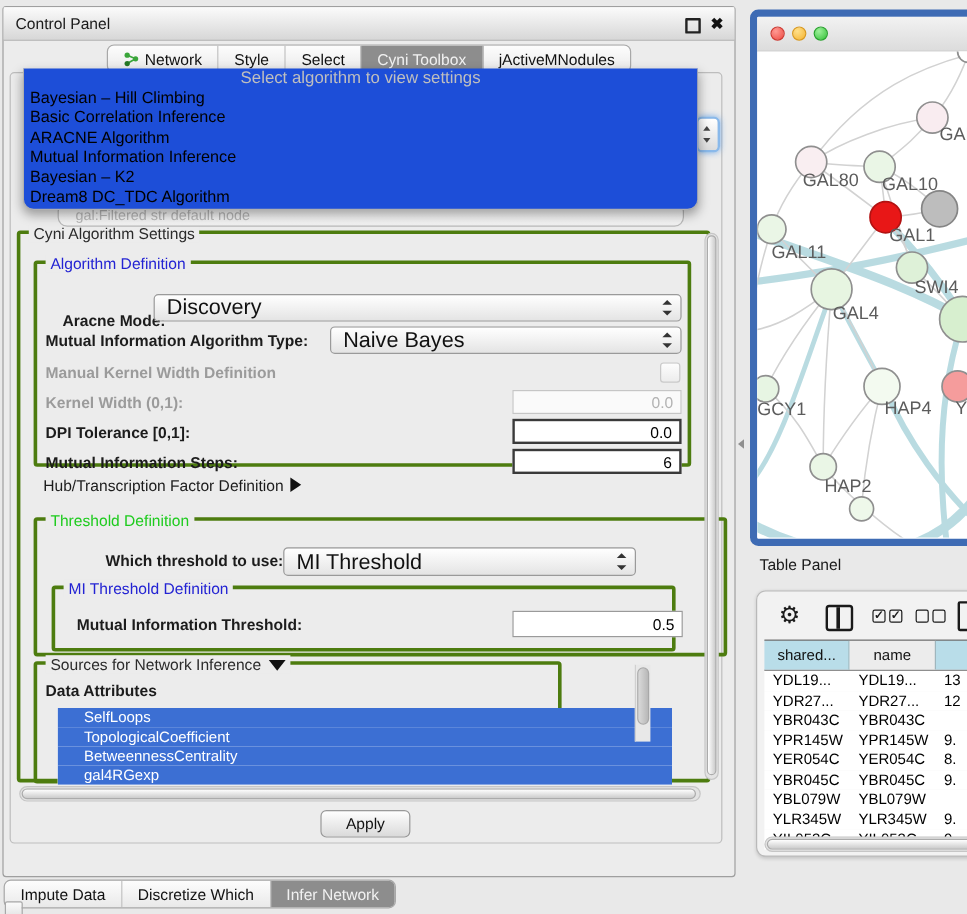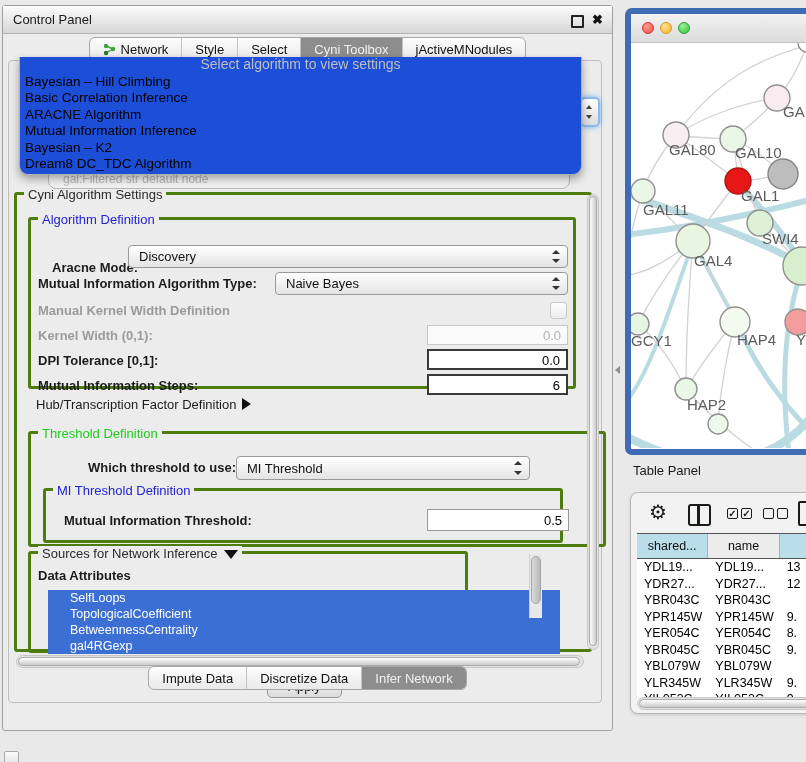--- a/index.html
+++ b/index.html
@@ -40,21 +40,21 @@
   .algo-item{font-size:13.5px;color:#000;height:16.4px;line-height:16.4px;padding-left:5px;}
   .algo-item.sel{font-weight:normal;}
   
   .grp{position:absolute;border:3px solid #4d7c0f;border-radius:3px;box-sizing:border-box;}
   .glabel{position:absolute;top:-8px;left:7px;background:#ececec;padding:0 4px;font-size:13px;color:#2b2b2b;white-space:nowrap;}
   .glabel.blue{color:#2323d3;}
   .glabel.green{color:#1ecb1e;}
   .flabel{position:absolute;font-size:13px;font-weight:bold;color:#1c1c1c;white-space:nowrap;}
   .flabel.dis{color:#9b9b9b;}
   .combo{position:absolute;border:1px solid #9a9a9a;border-radius:4px;
-        background:linear-gradient(#ffffff,#e4e4e4);font-size:13px;color:#111;box-sizing:border-box;}
+        background:linear-gradient(#ffffff,#e4e4e4);font-size:18px;color:#111;box-sizing:border-box;}
   .combo .cval{position:absolute;left:10px;top:0;bottom:0;display:flex;align-items:center;}
   .combo .carr{position:absolute;right:7px;top:0;bottom:0;width:8px;}
   .carr i{position:absolute;left:0;width:0;height:0;border-left:4px solid transparent;border-right:4px solid transparent;}
   .carr .u{top:4px;border-bottom:4px solid #333;}
   .carr .d{bottom:4px;border-top:4px solid #333;}
   .tinput{position:absolute;background:#fff;font-size:13px;color:#000;text-align:right;
         padding:0 6px;box-sizing:border-box;line-height:19px;}
   .tinput.strong{border:2px solid #3a3a3a;}
   .tinput.soft{border:1px solid #9a9a9a;}
   .tinput.dis{border:1px solid #c6c6c6;background:#fafafa;color:#b2b2b2;}
@@ -74,21 +74,21 @@
   .hscroll{position:absolute;height:13px;border:1px solid #c6c6c6;border-radius:7px;background:#e3e3e3;box-sizing:border-box;}
   .hscroll .thumb{position:absolute;left:1px;top:1px;bottom:1px;width:calc(100% - 4px);border-radius:6px;
         background:linear-gradient(#fefefe,#cccccc);border:1px solid #ababab;box-sizing:border-box;}
   .vscroll{position:absolute;width:12px;border:1px solid #c6c6c6;border-radius:7px;background:#e3e3e3;box-sizing:border-box;}
   .vscroll .thumb{position:absolute;top:1px;left:1px;right:1px;height:calc(100% - 4px);border-radius:6px;
         background:linear-gradient(90deg,#fefefe,#cccccc);border:1px solid #ababab;box-sizing:border-box;}
   
   #apply-btn{position:absolute;left:258px;top:614px;width:73px;height:21px;border:1px solid #999;
         border-radius:5px;background:linear-gradient(#fefefe,#dadada);font-size:13px;color:#111;
         text-align:center;line-height:21px;}
-  #cp-bottom-tabbar{position:absolute;top:660px;left:0;width:100%;display:flex;justify-content:center;}
+  #cp-bottom-tabbar{position:absolute;top:727px;left:0;width:100%;display:flex;justify-content:flex-start;}
   
   #grip{position:absolute;left:4px;top:751px;width:13px;height:13px;border:1px solid #a8a8a8;
         background:linear-gradient(#fbfbfb,#e2e2e2);border-radius:2px;}
   
   #divider-handle{position:absolute;left:615px;top:366px;width:0;height:0;
         border-top:4px solid transparent;border-bottom:4px solid transparent;border-right:5px solid #8f8f8f;}
   
   #netwin{position:absolute;left:625px;top:8px;width:196px;height:447px;border:6px solid #3e6bb4;
         border-radius:7px;background:#fff;box-sizing:border-box;overflow:hidden;}
   #net-titlebar{height:28px;background:linear-gradient(#f2f2f2,#dcdcdc);border-bottom:1px solid #c2c2c2;position:relative;}
@@ -261,21 +261,21 @@
           <div class="algo-item sel">ARACNE Algorithm</div>
           <div class="algo-item">Mutual Information Inference</div>
           <div class="algo-item">Bayesian – K2</div>
           <div class="algo-item">Dream8 DC_TDC Algorithm</div>
         </div>
     </div>
 
     <div id="cp-bottom-tabbar">
       <span class="pill" id="bottom-pill">
           <span class="ptab">Impute Data</span>
-          <span class="ptab">Discretize Data</span>
+          <span class="ptab">Discretize Which</span>
           <span class="ptab sel">Infer Network</span>
         </span>
     </div>
   </div>
 
   <div id="grip"></div>
   <div id="divider-handle"></div>
 
   <div id="netwin">
     <div id="net-titlebar">

